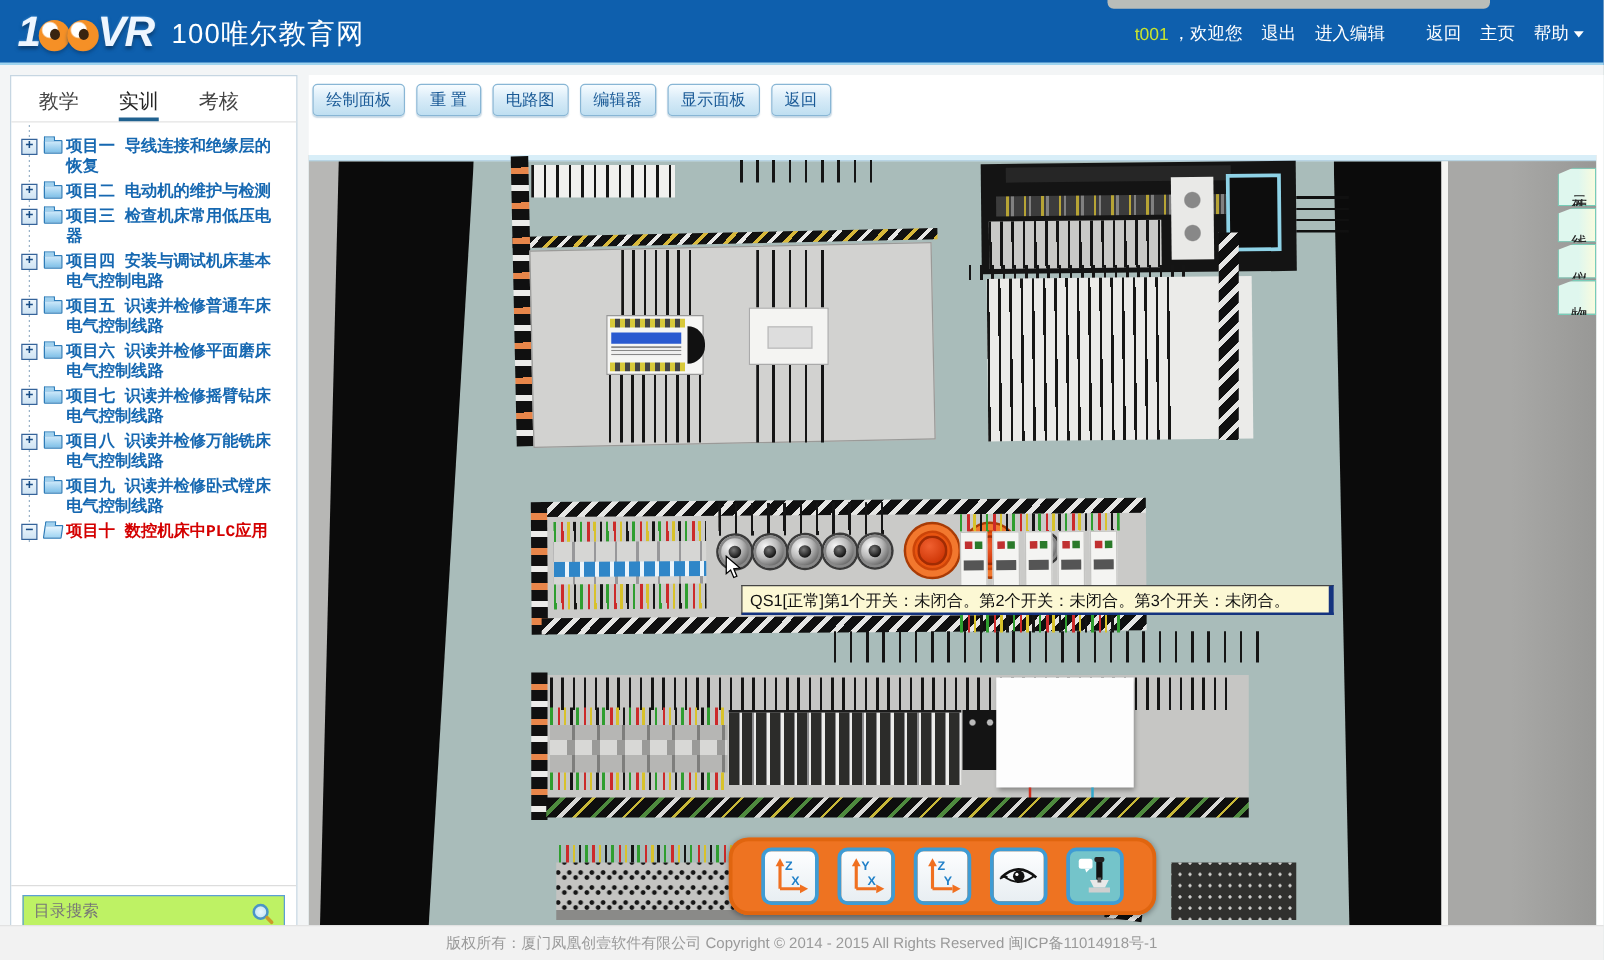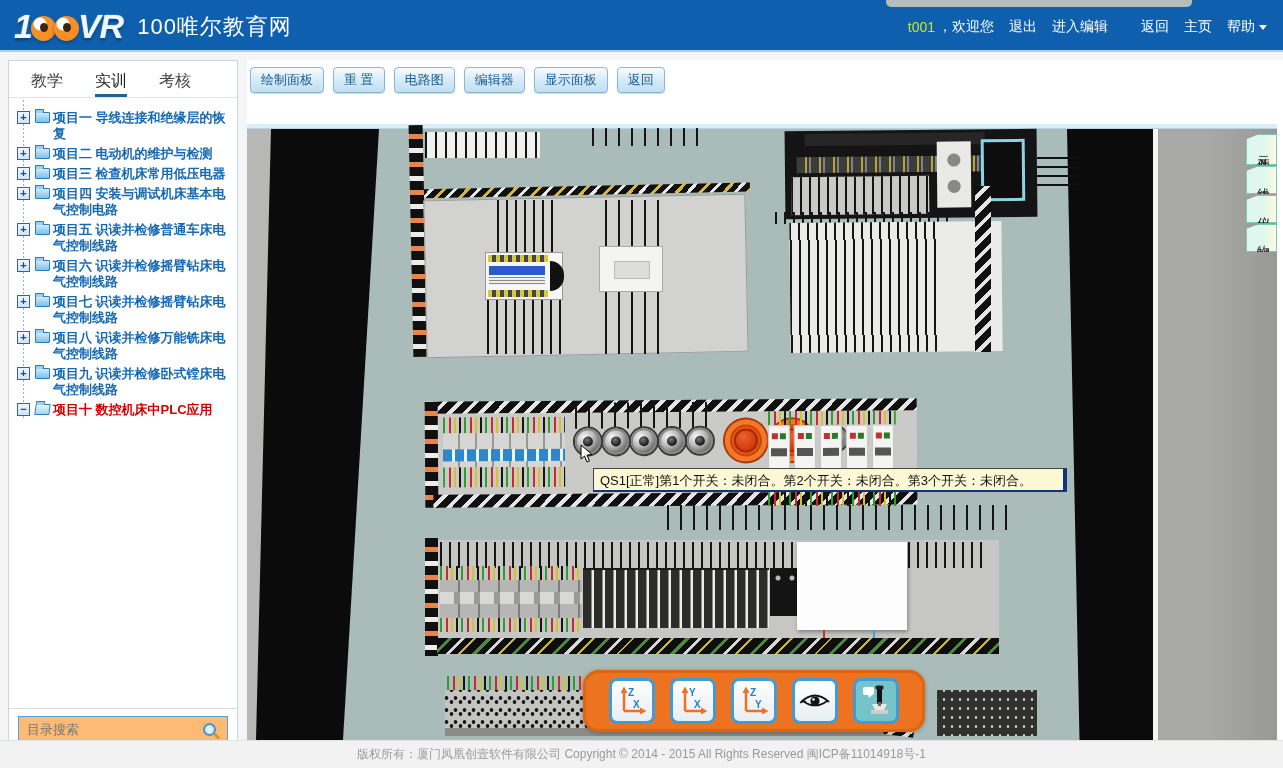--- a/index.html
+++ b/index.html
@@ -18,36 +18,36 @@
   .eye::after { content:''; position:absolute; left:9px; top:7px; width:8px; height:9px; border-radius:50%; background:#3a2410; }
   .sitename { margin-left:14px; font-size:22px; color:#fff; letter-spacing:1px; }
   .hlinks { position:absolute; right:16px; top:18px; font-size:14px; color:#fff; display:flex; align-items:center; gap:15px; white-space:nowrap; }
   .hl-user { color:#c8e42e; }
   .hl-wel { color:#fff; margin-left:-12px; }
   .hlink { color:#fff; cursor:pointer; }
   .gap-l { margin-left:18px; }
   .caret { display:inline-block; width:0; height:0; border-left:4px solid transparent; border-right:4px solid transparent; border-top:5px solid #fff; margin-left:4px; vertical-align:middle; }
 
   
-  .sidebar { position:absolute; left:8px; top:60px; width:230px; height:694px; background:#fff; border:1px solid #c6d6e2; }
+  .sidebar { position:absolute; left:8px; top:60px; width:230px; height:694px; background:#fff; border:1px solid #c6d6e2;font-family:Liberation Mono, monospace; }
   .stabs { display:flex; gap:32px; padding:10px 0 0 22px; height:37px; border-bottom:1px solid #e4e4e4; font-size:16px; color:#444; }
   .stab { padding-bottom:5px; cursor:pointer; }
   .stab.active { color:#222; border-bottom:3px solid #20618f; }
   .tree { position:relative; padding:12px 4px 0 0;
           background-image:linear-gradient(180deg,#9ab3c8 50%,transparent 50%);
           background-size:1px 4px; background-repeat:repeat-y; background-position:14px 14px; }
   .titem { position:relative; padding:0 4px 0 44px; margin-bottom:4px; font-size:13px; font-weight:bold; color:#1668b1; line-height:16px; cursor:pointer; }
   .titem.sel { color:#d40000; }
   .plusbox { position:absolute; left:8px; top:1px; width:13px; height:13px; text-align:center; line-height:11px; font-size:11px; font-weight:bold;
              color:#1a4d86; background:linear-gradient(#eef6fc,#cfe4f4); border:1px solid #35639a; }
   .folder { position:absolute; left:26px; top:2px; width:15px; height:11px; background:linear-gradient(#cfe9fa,#7fc0e8); border:1px solid #2e7cb8; border-radius:1px; }
   .folder::before { content:''; position:absolute; left:-1px; top:-4px; width:7px; height:3px; background:#9fd0ee; border:1px solid #2e7cb8; border-bottom:none; border-radius:1px 1px 0 0; }
   .folder.open { background:linear-gradient(#e8f6ff,#9fd4f2); transform:skewX(-8deg); }
   .sideline { position:absolute; left:0; right:0; bottom:44px; border-top:1px solid #ddd; }
-  .search { position:absolute; left:9px; right:9px; bottom:10px; height:27px; border:1px solid #5b9fd4; background:#fdba74; display:flex; align-items:center; padding:0 8px; }
+  .search { position:absolute; left:9px; right:9px; bottom:10px; height:27px; border:1px solid #5b9fd4; background:#bef264; display:flex; align-items:center; padding:0 8px; }
   .search input { border:none; outline:none; flex:1; font-size:13px; color:#555; font-family:inherit; background:transparent; }
   .search input::placeholder { color:#777; }
   .mag { width:13px; height:13px; border:2px solid #4a94c8; border-radius:50%; background:radial-gradient(#eaf7ff,#bfe0f2); position:relative; cursor:pointer; flex:none; margin-right:4px; }
   .mag::after { content:''; position:absolute; width:3px; height:8px; background:#cc9a2a; transform:rotate(-45deg); right:-4px; bottom:-6px; border-radius:2px; }
 
   
   .main { position:absolute; left:247px; top:60px; width:1036px; height:680px; background:#fff; }
   .mtab { display:inline-block; margin:11px 0 0 16px; padding:0 34px 8px 0; font-size:15px; color:#333; border-bottom:3px solid #1f5f92; }
   .mbar { display:flex; gap:9px; margin:7px 0 0 3px; }
   .mbtn { font-size:13px; color:#1a5a96; padding:3px 10px; border:1px solid #88b6d5; border-radius:4px; cursor:pointer; font-family:inherit;
@@ -228,21 +228,21 @@
       <span>项目四  安装与调试机床基本电气控制电路</span>
     </div>
     <div class="titem">
       <span class="plusbox">+</span>
       <span class="folder"></span>
       <span>项目五  识读并检修普通车床电气控制线路</span>
     </div>
     <div class="titem">
       <span class="plusbox">+</span>
       <span class="folder"></span>
-      <span>项目六  识读并检修摇臂钻床电气控制线路</span>
+      <span>项目六  识读并检修平面磨床电气控制线路</span>
     </div>
     <div class="titem">
       <span class="plusbox">+</span>
       <span class="folder"></span>
       <span>项目七  识读并检修摇臂钻床电气控制线路</span>
     </div>
     <div class="titem">
       <span class="plusbox">+</span>
       <span class="folder"></span>
       <span>项目八  识读并检修万能铣床电气控制线路</span>

